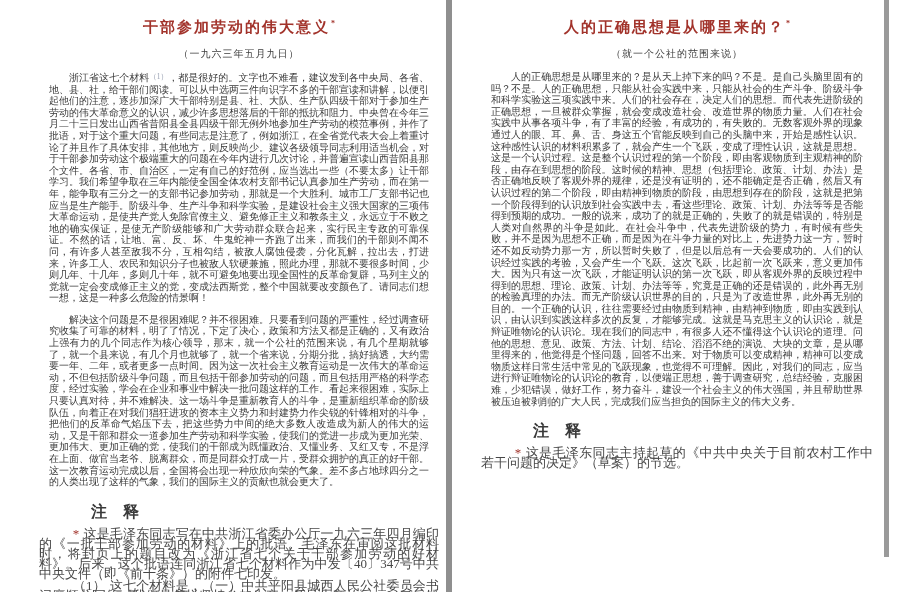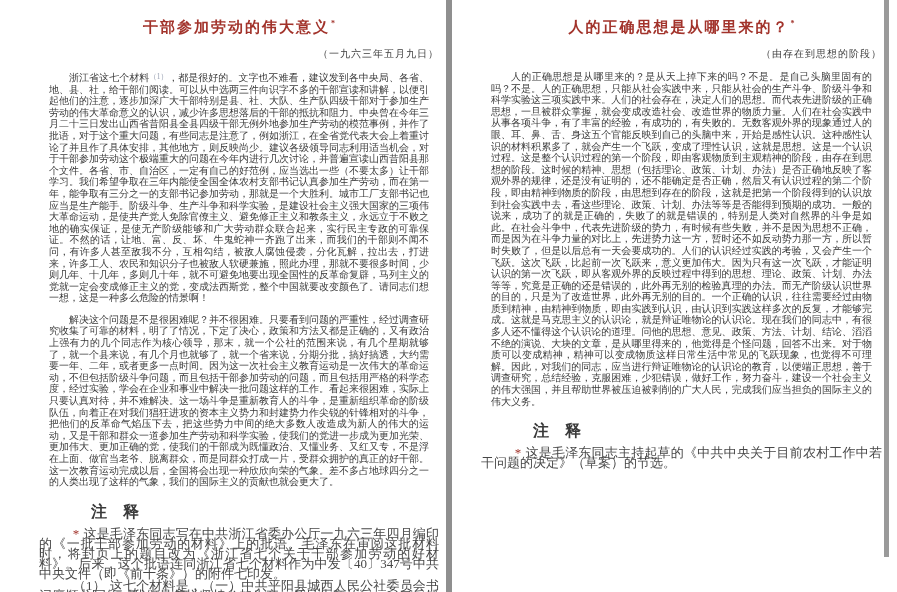--- a/index.html
+++ b/index.html
@@ -1,28 +1,28 @@
 <!DOCTYPE html>
 <html><head>
 <meta charset="utf-8">
 <style>
   html,body{margin:0;padding:0;background:#ffffff;}
   body{width:897px;height:592px;position:relative;overflow:hidden;
        font-family:"Liberation Serif", serif;}
   .stage{position:absolute;left:0;top:0;width:897px;height:592px;background:#ffffff;}
   .page{position:absolute;top:0;height:592px;background:#ffffff;box-sizing:border-box;overflow:hidden;}
   #page-left{left:6px;width:446px;padding:14px 13px 0 33px;}
-  #page-right{left:452px;width:445px;padding:14px 15px 0 29px;}
+  #page-right{left:452px;width:445px;padding:14px 24px 0 29px;}
   .divider{position:absolute;left:446px;top:0;width:6px;height:592px;background:#8f8f8f;}
   .edge-line{position:absolute;left:884px;top:0;width:5px;height:557px;background:#9a9a9a;}
 
   .title{ text-align:center;color:#a2332b;font-weight:bold;font-size:15px;
           letter-spacing:2px;margin:4px 0 10px 0;}
   .title .title-marker{font-size:8px;letter-spacing:0;vertical-align:6px;margin-left:1px;}
-  .date{text-align:right;font-size:10px;color:#3d3d3d;letter-spacing:1px;margin:0 0 8px 0;}
+  .date{text-align:center;font-size:10px;color:#3d3d3d;letter-spacing:1px;margin:0 0 8px 0;}
 
   .body-block p.para{font-size:10px;line-height:11.6px;color:#3a3a3a;
           text-align:justify;text-indent:2em;margin:10px;word-break:break-all;}
   .ref-marker{font-size:7.5px;color:#98a0b2;vertical-align:2px;}
 
   .notes-heading{font-weight:bold;font-size:16px;color:#3a3a3a;margin:14px 0 6px 52px;}
 
   .notes-block p.note{font-size:13px;line-height:10px;color:#474747;
           text-align:justify;text-indent:2.6em;margin:0 0 2px 0;word-break:break-all;}
   .note-marker{margin-right:4px;}
@@ -44,21 +44,21 @@
     <div class="notes-block">
         <p class="note"><span class="note-marker star">*</span><span>这是毛泽东同志写在中共浙江省委办公厅一九六三年四月编印的《一批干部参加劳动的材料》上的批语。毛泽东在审阅这批材料时，将封页上的题目改为《浙江省七个关于干部参加劳动的好材料》。后来，这个批语连同浙江省七个材料作为中发〔40〕347号中共中央文件（即《前十条》）的附件七印发。</span></p>
         <p class="note"><span class="note-marker">（1）</span><span>这七个材料是，（一）中共平阳县城西人民公社委员会书记廖顺龙写的《我们是怎样坚持参加生产、领导生产的》；（二）钱天顺写的《应四官劳动好、工作也好》，应四官是中共宁海县越溪公社越溪大队支部书记；（三）章铁仲写的中共金华县汤溪公社汤溪大队支部书记、老劳模陈双田访问记《怎样才能更多地参加劳动？》；（四）中共桐庐县委副书记娄采宜写的《严如进同志三下后进队》，严如进是中共桐庐县畲赵公社俞家大队支部副书记兼大队长；（五）中共瑞安县委书记李郁凯写的《隆山公社生产大队干部参加劳动》；（六）中共余杭县委农村工作部的调查报告《余杭县五常公社大队干部参加劳动好》，（七）中共青田县委书记袁长谛写的《五年来干部坚持种试验田的体会》。</span></p>
       </div>
   </div>
 
   <div class="divider"></div>
 
   <div class="page" id="page-right">
     <div class="title"><span>人的正确思想是从哪里来的？</span><sup class="title-marker">*</sup></div>
-    <div class="date">（由存在到思想的阶段）</div>
+    <div class="date">（就一个公社的范围来说）</div>
     <div class="body-block">
         <p class="para"><span>人的正确思想是从哪里来的？是从天上掉下来的吗？不是。是自己头脑里固有的吗？不是。人的正确思想，只能从社会实践中来，只能从社会的生产斗争、阶级斗争和科学实验这三项实践中来。人们的社会存在，决定人们的思想。而代表先进阶级的正确思想，一旦被群众掌握，就会变成改造社会、改造世界的物质力量。人们在社会实践中从事各项斗争，有了丰富的经验，有成功的，有失败的。无数客观外界的现象通过人的眼、耳、鼻、舌、身这五个官能反映到自己的头脑中来，开始是感性认识。这种感性认识的材料积累多了，就会产生一个飞跃，变成了理性认识，这就是思想。这是一个认识过程。这是整个认识过程的第一个阶段，即由客观物质到主观精神的阶段，由存在到思想的阶段。这时候的精神、思想（包括理论、政策、计划、办法）是否正确地反映了客观外界的规律，还是没有证明的，还不能确定是否正确，然后又有认识过程的第二个阶段，即由精神到物质的阶段，由思想到存在的阶段，这就是把第一个阶段得到的认识放到社会实践中去，看这些理论、政策、计划、办法等等是否能得到预期的成功。一般的说来，成功了的就是正确的，失败了的就是错误的，特别是人类对自然界的斗争是如此。在社会斗争中，代表先进阶级的势力，有时候有些失败，并不是因为思想不正确，而是因为在斗争力量的对比上，先进势力这一方，暂时还不如反动势力那一方，所以暂时失败了，但是以后总有一天会要成功的。人们的认识经过实践的考验，又会产生一个飞跃。这次飞跃，比起前一次飞跃来，意义更加伟大。因为只有这一次飞跃，才能证明认识的第一次飞跃，即从客观外界的反映过程中得到的思想、理论、政策、计划、办法等等，究竟是正确的还是错误的，此外再无别的检验真理的办法。而无产阶级认识世界的目的，只是为了改造世界，此外再无别的目的。一个正确的认识，往往需要经过由物质到精神，由精神到物质，即由实践到认识，由认识到实践这样多次的反复，才能够完成。这就是马克思主义的认识论，就是辩证唯物论的认识论。现在我们的同志中，有很多人还不懂得这个认识论的道理。问他的思想、意见、政策、方法、计划、结论、滔滔不绝的演说、大块的文章，是从哪里得来的，他觉得是个怪问题，回答不出来。对于物质可以变成精神，精神可以变成物质这样日常生活中常见的飞跃现象，也觉得不可理解。因此，对我们的同志，应当进行辩证唯物论的认识论的教育，以便端正思想，善于调查研究，总结经验，克服困难，少犯错误，做好工作，努力奋斗，建设一个社会主义的伟大强国，并且帮助世界被压迫被剥削的广大人民，完成我们应当担负的国际主义的伟大义务。</span></p>
       </div>
     <div class="notes-heading">注　释</div>
     <div class="notes-block">
         <p class="note"><span class="note-marker star">*</span><span>这是毛泽东同志主持起草的《中共中央关于目前农村工作中若干问题的决定》（草案）的节选。</span></p>
       </div>
   </div>
 
   <div class="edge-line"></div>

